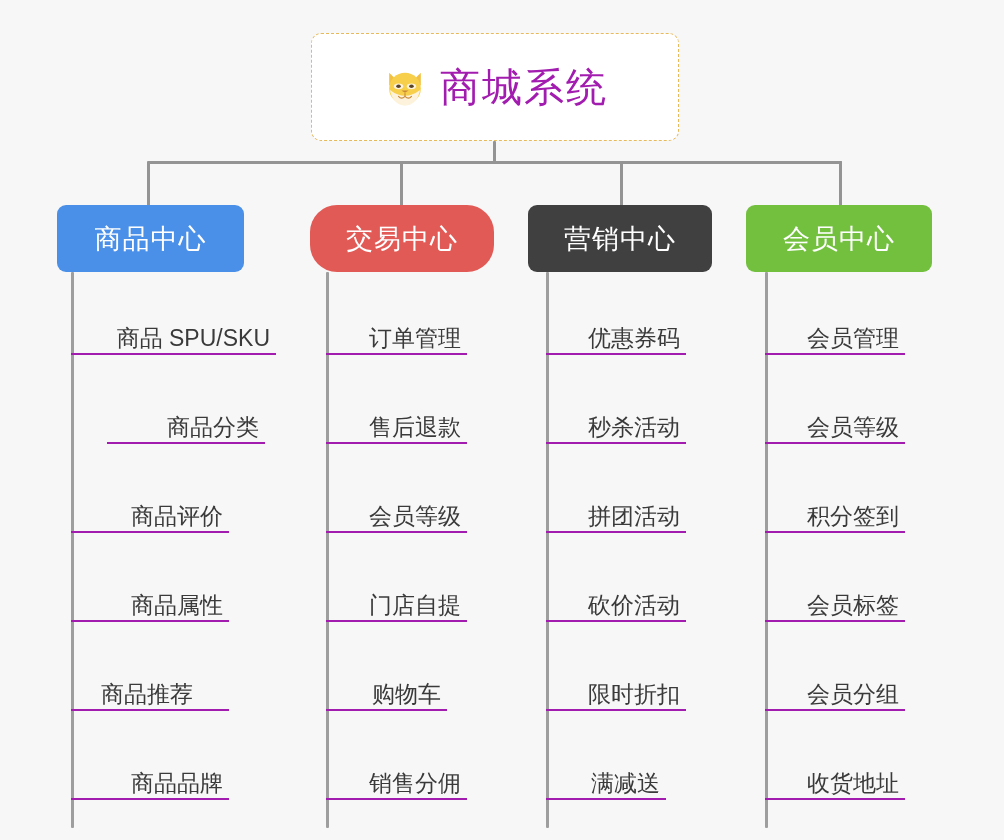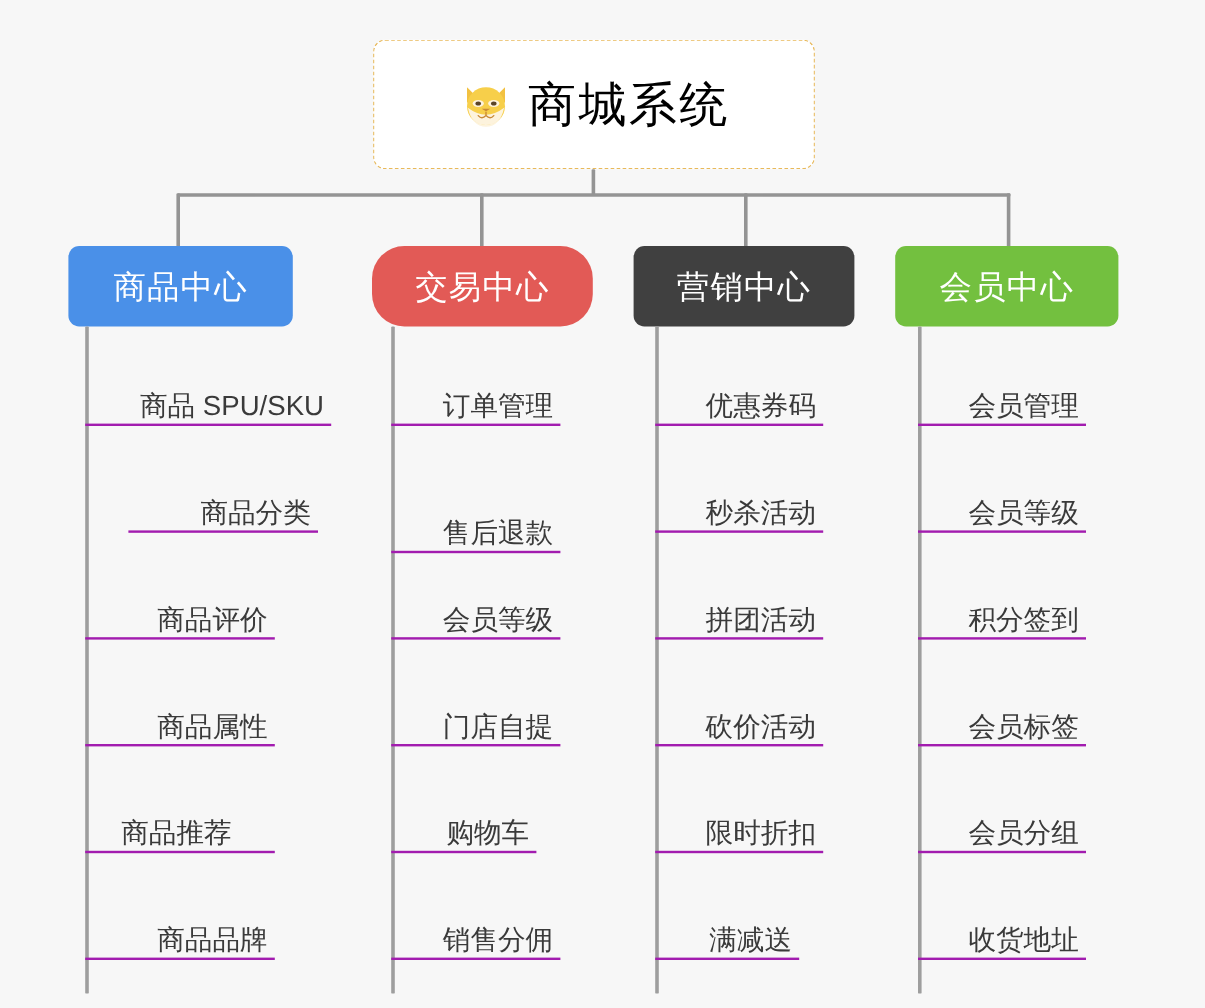--- a/index.html
+++ b/index.html
@@ -121,21 +121,21 @@
         <path d="M12 36 a20 20 0 0 0 40 0 a20 22 0 0 1 -40 0 Z" fill="#fdf3dd"></path>
         <path d="M11 36 q21 16 42 0 q-4 20 -21 20 q-17 0 -21 -20 Z" fill="#fdf3dd"></path>
         <ellipse cx="23" cy="31" rx="6.5" ry="4" fill="#fdf3dd"></ellipse>
         <ellipse cx="41" cy="31" rx="6.5" ry="4" fill="#fdf3dd"></ellipse>
         <ellipse cx="23" cy="31" rx="3.2" ry="2.4" fill="#5a4427"></ellipse>
         <ellipse cx="41" cy="31" rx="3.2" ry="2.4" fill="#5a4427"></ellipse>
         <path d="M32 40 l-5 -3 h10 Z" fill="#c98a36"></path>
         <path d="M32 41 v4 M32 45 q-5 5 -9 0 M32 45 q5 5 9 0" stroke="#c98a36" stroke-width="1.6" fill="none" stroke-linecap="round"></path>
       </svg>
     </span>
-    <span id="root-title" style="color: #000000;">商城系统</span>
+    <span id="root-title" style="color: #a21caf;">商城系统</span>
   </div>
 
   <div class="vline" style="left: 493px; top: 141px; height: 22px; background: rgb(148, 148, 148);"></div>
   <div class="hline" style="left: 148px; top: 161px; width: 694px; background: rgb(148, 148, 148);"></div>
 
   <div class="vline" style="left: 147px; top: 161px; height: 46px; background: rgb(148, 148, 148);"></div>
   <div class="vline" style="left: 400px; top: 161px; height: 46px; background: rgb(148, 148, 148);"></div>
   <div class="vline" style="left: 620px; top: 161px; height: 46px; background: rgb(148, 148, 148);"></div>
   <div class="vline" style="left: 839px; top: 161px; height: 46px; background: rgb(148, 148, 148);"></div>
 
@@ -165,21 +165,21 @@
   </div>
 
   <div class="column" id="col-1" style="left:310px; width:250px;">
     <div class="cat-header" style="left: 0px; width: 184px; background: rgb(226, 90, 86); border-radius: 27px;">
       <span>交易中心</span>
     </div>
     <div class="spine" style="left:16px; top:67px; height:556px;"></div>
     <div class="leaf" style="left:16px; top:98px;  width:141px;">
         <span class="leaf-label">订单管理</span>
       </div>
-    <div class="leaf" style="left:16px; top:204px; width:141px;text-align:center;">
+    <div class="leaf" style="left:16px; top:187px; width:141px;text-align:center;">
         <span class="leaf-label">售后退款</span>
       </div>
     <div class="leaf" style="left:16px; top:276px; width:141px;">
         <span class="leaf-label">会员等级</span>
       </div>
     <div class="leaf" style="left:16px; top:365px; width:141px;">
         <span class="leaf-label">门店自提</span>
       </div>
     <div class="leaf" style="left:16px; top:454px; width:121px;">
         <span class="leaf-label">购物车</span>

